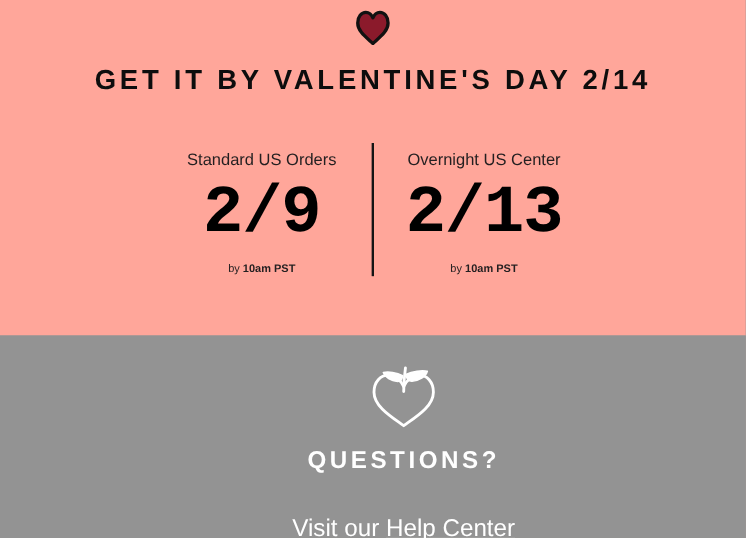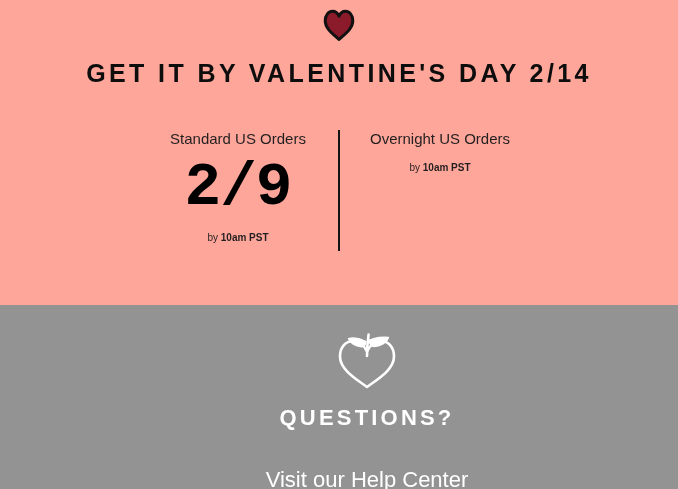--- a/index.html
+++ b/index.html
@@ -46,21 +46,21 @@
     text-align: center;
     line-height: 1;
     white-space: nowrap;
   }
 
   
   .ship-cols {
     margin-top: 27px;
     width: 678px;
     display: flex;
-    align-items: flex-start;
+    align-items: flex-end;
     justify-content: center;
   }
   .ship-col {
     width: 200px;
     text-align: center;
     position: relative;
     padding: 0 1px;
   }
   .col-divider {
     width: 0;
@@ -155,21 +155,22 @@
         <div class="col-date">2/9</div>
         <div class="col-cutoff"><span>by </span><span class="strong">10am PST</span></div>
       </div>
 
       <div class="col-divider"></div>
 
 
       <div class="col-divider"></div>
 
       <div class="ship-col">
-        <div class="col-title">Overnight US Orders</div>
+        <div class="col-title">Overnight US Center</div>
+        <div class="col-date">2/13</div>
         <div class="col-cutoff"><span>by </span><span class="strong">10am PST</span></div>
       </div>
 
     </div>
   </section>
 
   <section class="questions-panel">
 
     <span class="peach-icon">
       <svg viewBox="0 0 62 58" width="62" height="58" aria-hidden="true">

